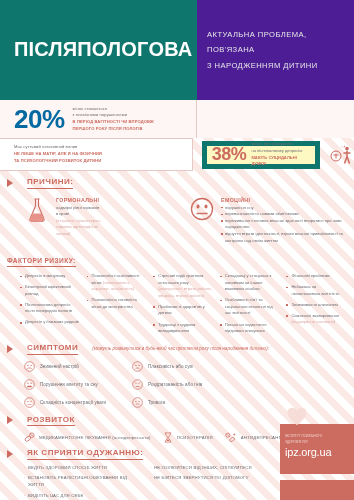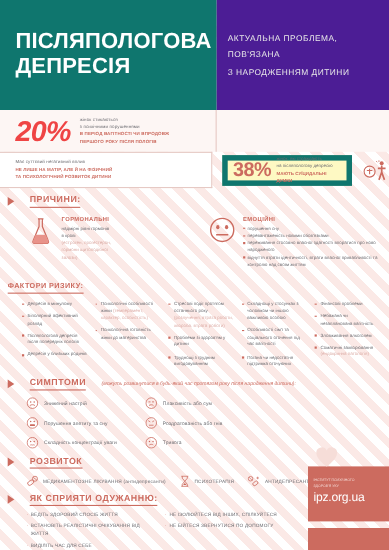--- a/index.html
+++ b/index.html
@@ -29,21 +29,21 @@
     flex:1; background:#4c1d95; color:#e8e8e8;
     display:flex; flex-direction:column; justify-content:center;
     padding:0 10px; font-size:7.6px; letter-spacing:.45px; line-height:2.05;
   }
 
   
   .statbar { display:flex; height:38px; background:#fdf6f4; }
   .stat { display:flex; align-items:center; }
   .stat-a { width:197px; padding-left:14px; border-right:1px solid #e6c9c4; }
   .stat-b { flex:1; padding-left:14px; }
-  .big-num { font-size:26px; font-weight:bold; color:#ef4444; letter-spacing:-.5px;font-style:italic; }
+  .big-num { font-size:26px; font-weight:bold; color:#0369a1; letter-spacing:-.5px; }
   .big-num.thin { font-weight:normal; font-size:27px; }
   .stat-txt { font-size:4.1px; line-height:1.62; margin-left:8px; letter-spacing:.12px; }
   .stat-txt .em { color:#cc6b5f; font-weight:bold; }
 
   
   .row38 { display:flex; height:33px; align-items:center; }
   .box-left {
     width:197px; height:33px; border:1px solid #e6c9c4; border-left:none;
     background:#fff; display:flex; align-items:center; padding-left:14px;
   }
@@ -133,21 +133,20 @@
   }
 </style>
 </head>
 <body>
 
 <div class="sheet">
 
   <div class="header">
     <div class="hdr-red">
       <div class="l1">ПІСЛЯПОЛОГОВА</div>
-      <div class="l2">ДЕПРЕСІЯ</div>
     </div>
     <div class="hdr-gray">
       <div>АКТУАЛЬНА ПРОБЛЕМА,</div>
       <div>ПОВ'ЯЗАНА</div>
       <div>З НАРОДЖЕННЯМ ДИТИНИ</div>
     </div>
   </div>
 
   <div class="statbar">
     <div class="stat stat-a">

